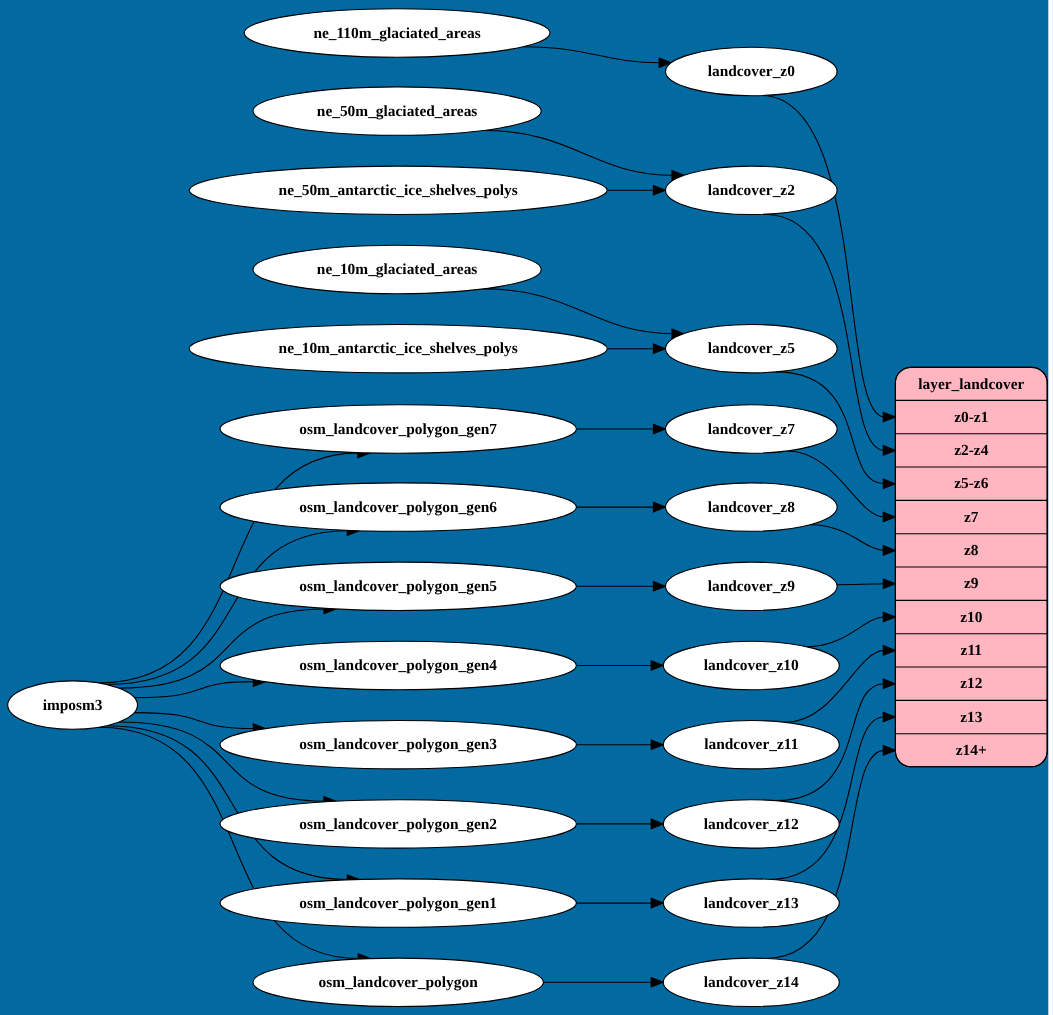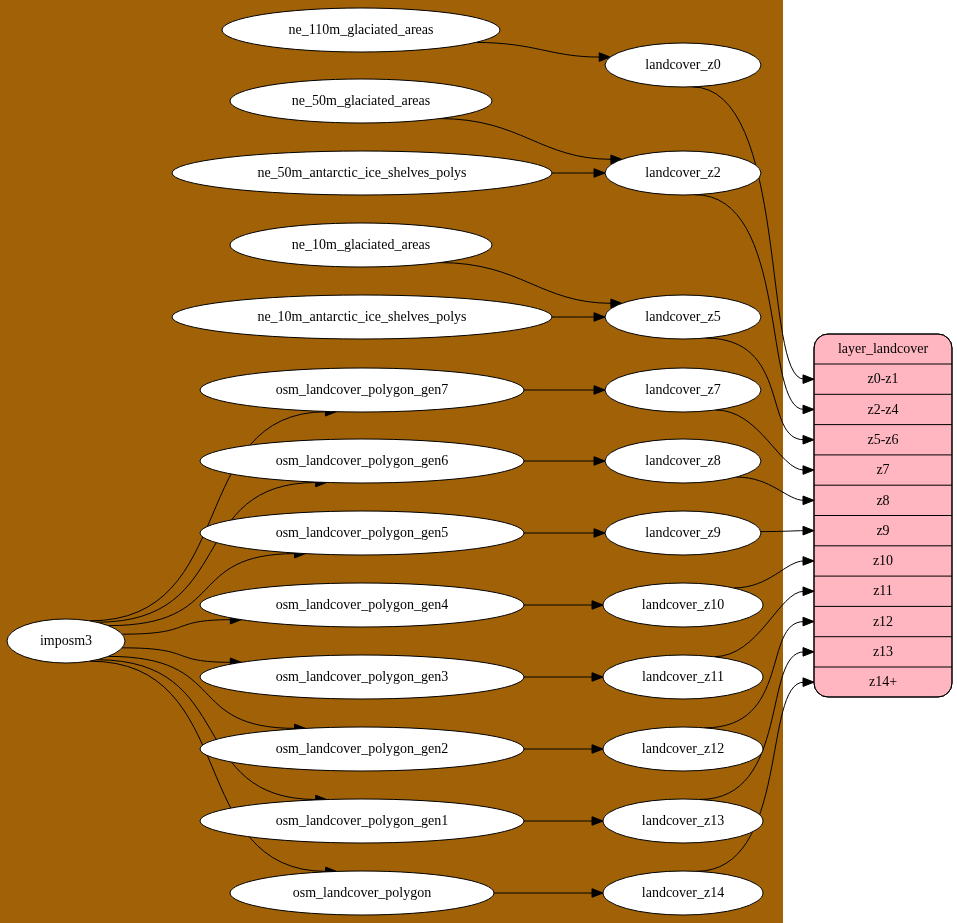--- a/index.html
+++ b/index.html
@@ -1,18 +1,18 @@
 <!DOCTYPE html>
 <html><head>
 <meta charset="utf-8">
 <style>
   html,body{margin:0;padding:0;background:#ffffff;}
   body{width:957px;height:923px;overflow:hidden;
        font-family:"Liberation Serif","DejaVu Serif",serif;}
-  #canvas{position:relative;width:783px;height:923px;background:#a16207;}
+  #canvas{position:relative;width:953px;height:923px;background:#0369a1;font-weight:bold;}
   svg{display:block;}
   .node-ellipse{fill:#ffffff;stroke:#000000;stroke-width:1;}
   .node-label{font-family:"Liberation Serif","DejaVu Serif",serif;
               font-size:14px;fill:#000000;text-anchor:middle;
               dominant-baseline:middle;}
   .edge-path{fill:none;stroke:#000000;stroke-width:1;}
   .arrow-head{fill:#000000;stroke:#000000;stroke-width:1;}
   .table-body{fill:#ffb6c1;stroke:#000000;stroke-width:1;}
   .table-divider{stroke:#000000;stroke-width:1;fill:none;}
   .table-text{font-family:"Liberation Serif","DejaVu Serif",serif;

